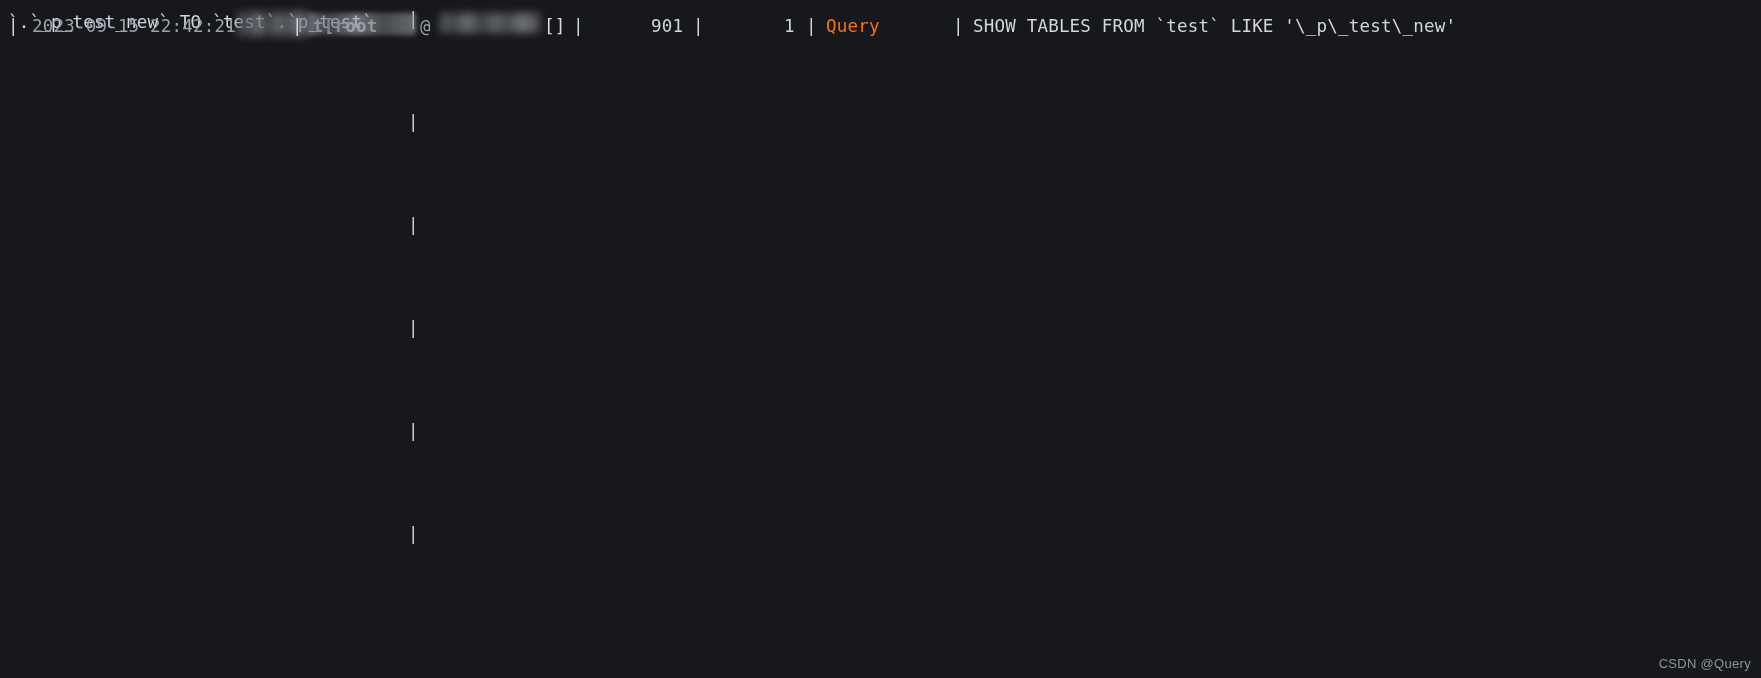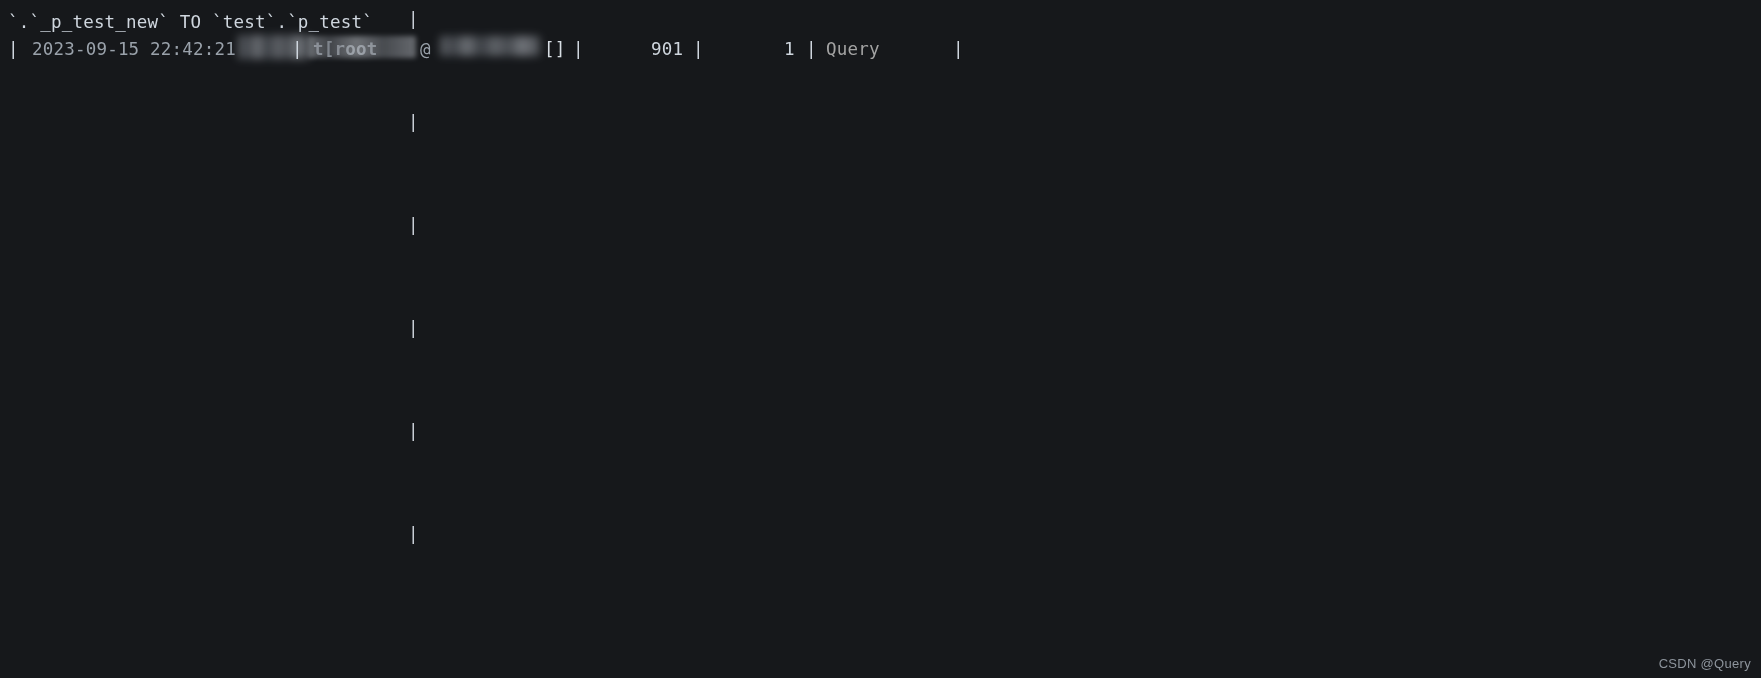--- a/index.html
+++ b/index.html
@@ -52,21 +52,21 @@
   
   .col-ruler {
     position: absolute;
     color: #c8ced6;
     white-space: pre;
   }
 
   
   .pipe      { color: #cfd6de; }
   .num       { color: #cfd6de; }
-  .kw        { color: #a3a3a3; }
+  .kw        { color: #f97316; }
   .sql       { color: #cfd6de; }
 
   .seg {
     position: absolute;
     white-space: pre;
     top: 0;
   }
 
   
   .blur {
@@ -292,18 +292,19 @@
       <span class="seg" style="left:536px;">[]</span>
 
       <span class="seg pipe" style="left:565px;">|</span>
       <span class="seg num" style="left:643px;">901</span>
       <span class="seg pipe" style="left:685px;">|</span>
       <span class="seg num" style="left:776px;">1</span>
       <span class="seg pipe" style="left:798px;">|</span>
       <span class="seg kw" style="left:818px;">Query</span>
       <span class="seg pipe" style="left:945px;">|</span>
 
+      <span class="seg sql" style="left:965px;">SHOW TABLES FROM `test` LIKE '\_p\_test\_new'</span>
     </div>
   </div>
 
   <div id="watermark">CSDN @Query</div>
 
 </div>
 
 </body></html>

